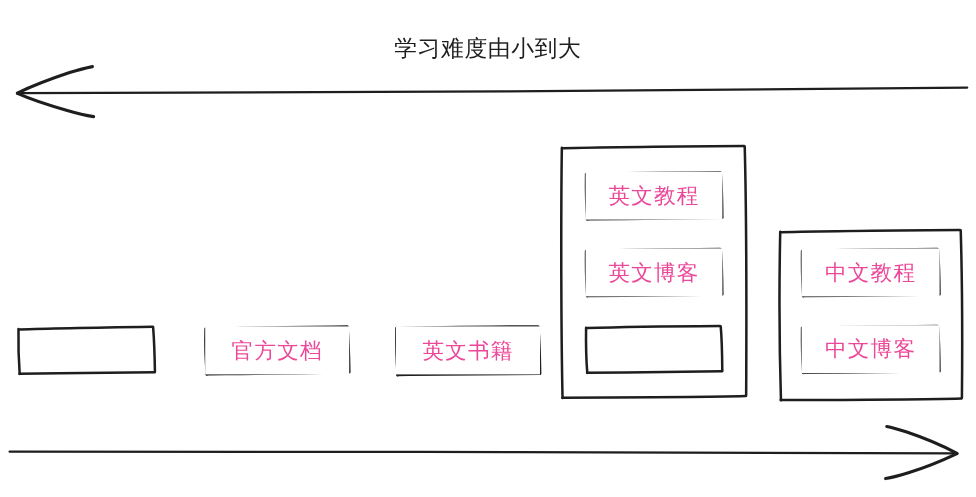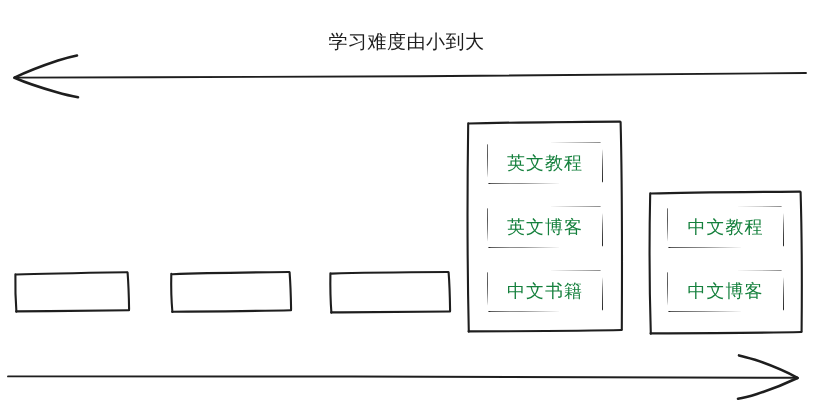--- a/index.html
+++ b/index.html
@@ -42,21 +42,21 @@
   }
   .node {
     position: absolute;
     box-sizing: border-box;
     background: #ffffff;
     display: flex;
     align-items: center;
     justify-content: center;
     font-size: 18px;
     letter-spacing: 1px;
-    color: #15803d;
+    color: #ec4899;
     white-space: nowrap;
     user-select: none;
   }
   .group-frame {
     position: absolute;
     box-sizing: border-box;
     background: #ffffff;
   }
   svg.sketch {
     position: absolute;
@@ -156,31 +156,34 @@
         <path d="M669.4,290.8 C668.5,280 668.2,266 668.4,253.1"></path>
       </g>
 
     </g>
   </svg>
 
   <div class="axis-label" id="label-top">学习难度由小到大</div>
 
 
 
+  <div class="node" style="left:171px; top:252px; width:120px; height:40px;">
+    <span class="txt">官方文档</span>
+  </div>
 
+  <div class="node" style="left:330px; top:252px; width:120px; height:40px;">
+    <span class="txt">英文书籍</span>
+  </div>
 
   <div class="group-frame" style="left:468px; top:102px; width:154px; height:210px; background:transparent;"></div>
   <div class="node" style="left:488px; top:123px; width:114px; height:40px;">
     <span class="txt">英文教程</span>
   </div>
   <div class="node" style="left:488px; top:187px; width:114px; height:40px;text-align:right;">
     <span class="txt">英文博客</span>
-  </div>
-  <div class="node" style="left:488px; top:251px; width:114px; height:40px;">
-    <span class="txt">中文书籍</span>
   </div>
 
   <div class="group-frame" style="left:650px; top:172px; width:152px; height:142px; background:transparent;"></div>
   <div class="node" style="left:668px; top:251px; width:115px; height:40px;">
     <span class="txt">中文博客</span>
   </div>
   <div class="node" style="left:668px; top:187px; width:115px; height:40px;">
     <span class="txt">中文教程</span>
   </div>
 

